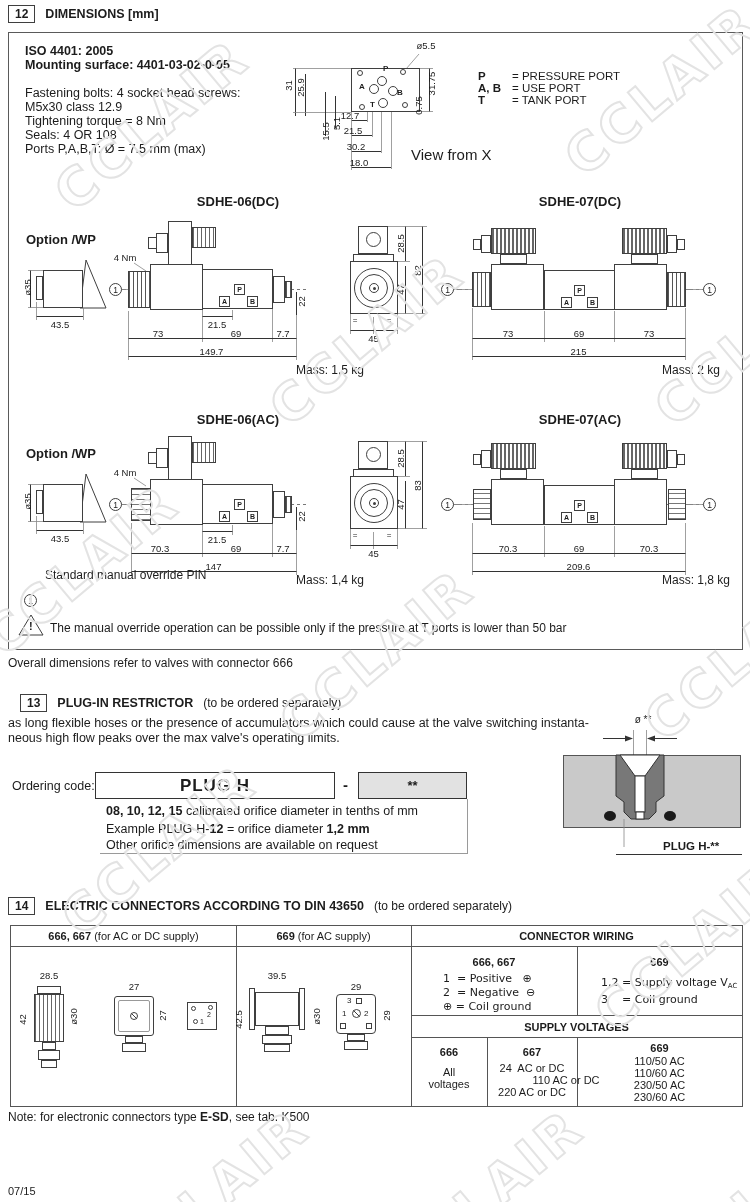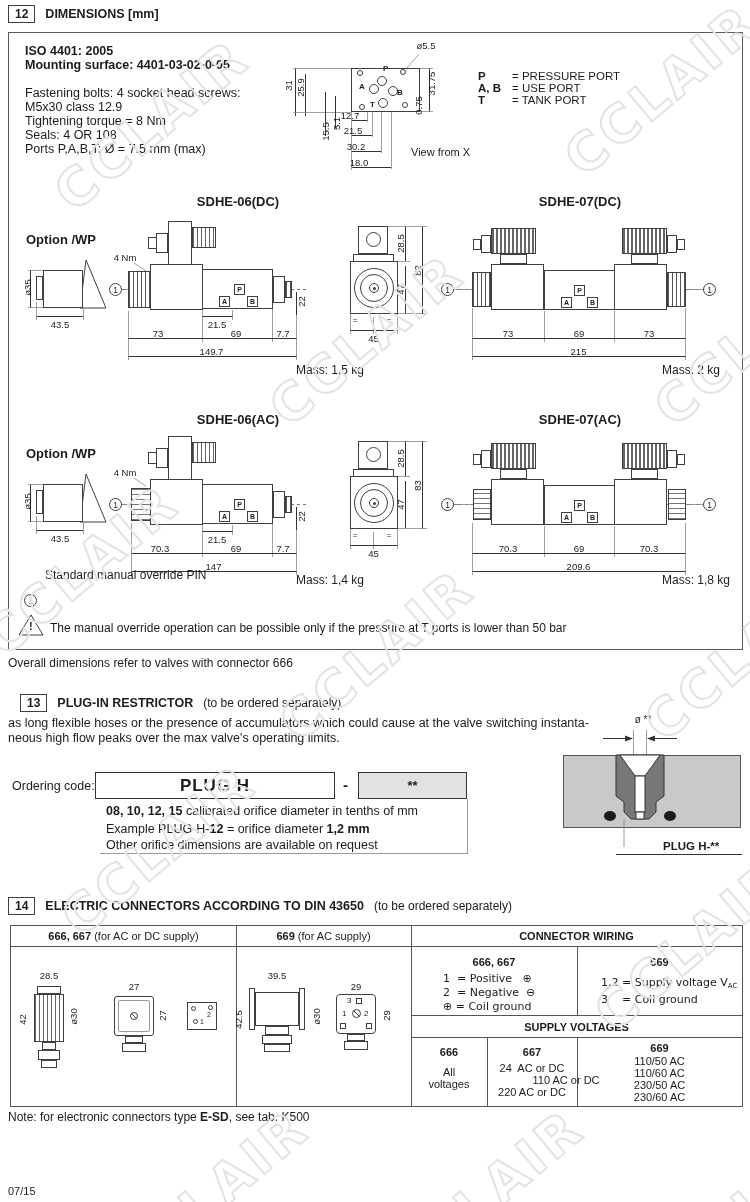--- a/index.html
+++ b/index.html
@@ -115,21 +115,21 @@
   <div class="dim dimv" style="left:-10px;top:40px;">31</div>
   <div class="dim dimv" style="left:2px;top:42px;">25.9</div>
   <div class="dim dimv" style="left:27px;top:86px;">15.5</div>
   <div class="dim dimv" style="left:38px;top:78px;">5.1</div>
   <div class="dim" style="left:52px;top:70px;width:30px;">12.7</div>
   <div class="dim" style="left:55px;top:85px;width:30px;">21.5</div>
   <div class="dim" style="left:58px;top:101px;width:30px;">30.2</div>
   <div class="dim" style="left:61px;top:117px;width:30px;">18.0</div>
   <div class="dim dimv" style="left:133px;top:38px;">31.75</div>
   <div class="dim dimv" style="left:120px;top:60px;">0.75</div>
-  <div class="dim" style="left:128px;top:106px;width:72px;font-size:11px;text-align:left;">View from X</div>
+  <div class="dim" style="left:128px;top:106px;width:72px;font-size:15px;text-align:left;">View from X</div>
 </div>
 
 <div class="abs" style="left:478px;top:70px;z-index:1;font-size:11.5px;">
   <div><span class="b" style="display:inline-block;width:34px;">P</span><span>= PRESSURE PORT</span></div>
   <div><span class="b" style="display:inline-block;width:34px;">A, B</span><span>= USE PORT</span></div>
   <div><span class="b" style="display:inline-block;width:34px;">T</span><span>= TANK PORT</span></div>
 </div>
 
 <div class="title13" style="left:168px;top:194px;width:140px;z-index:1;">SDHE-06(DC)</div>
 <div class="title13" style="left:510px;top:194px;width:140px;z-index:1;">SDHE-07(DC)</div>

